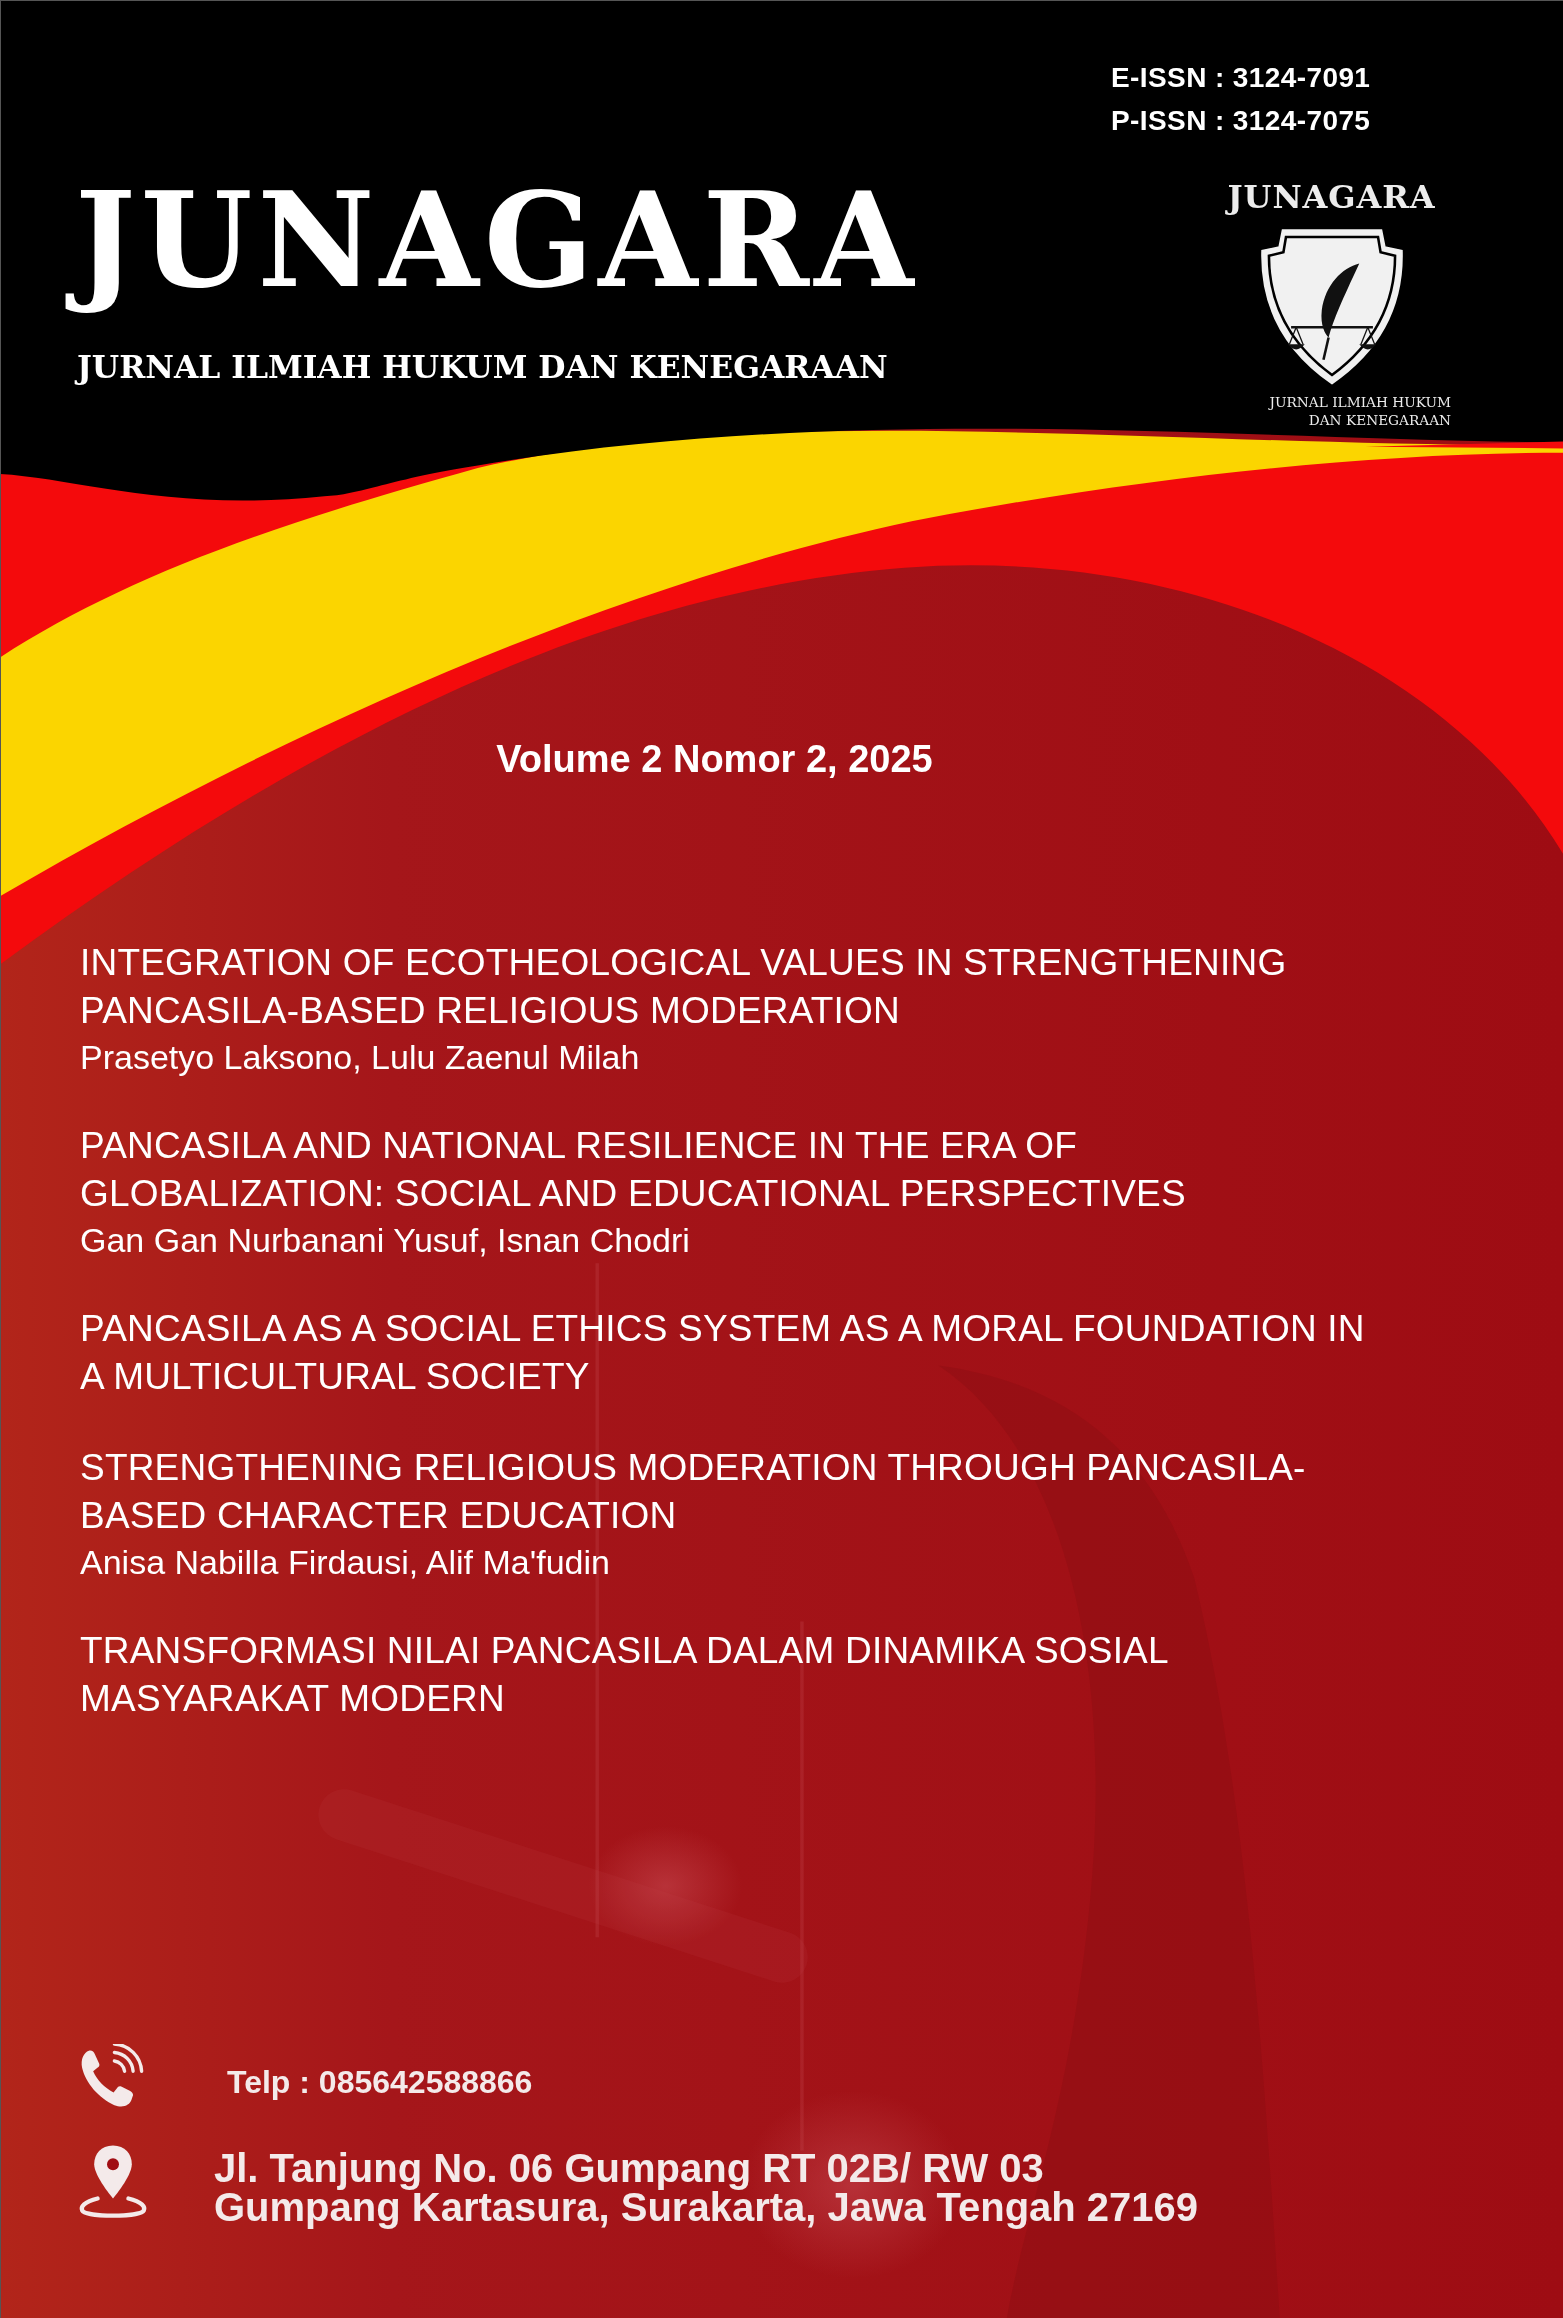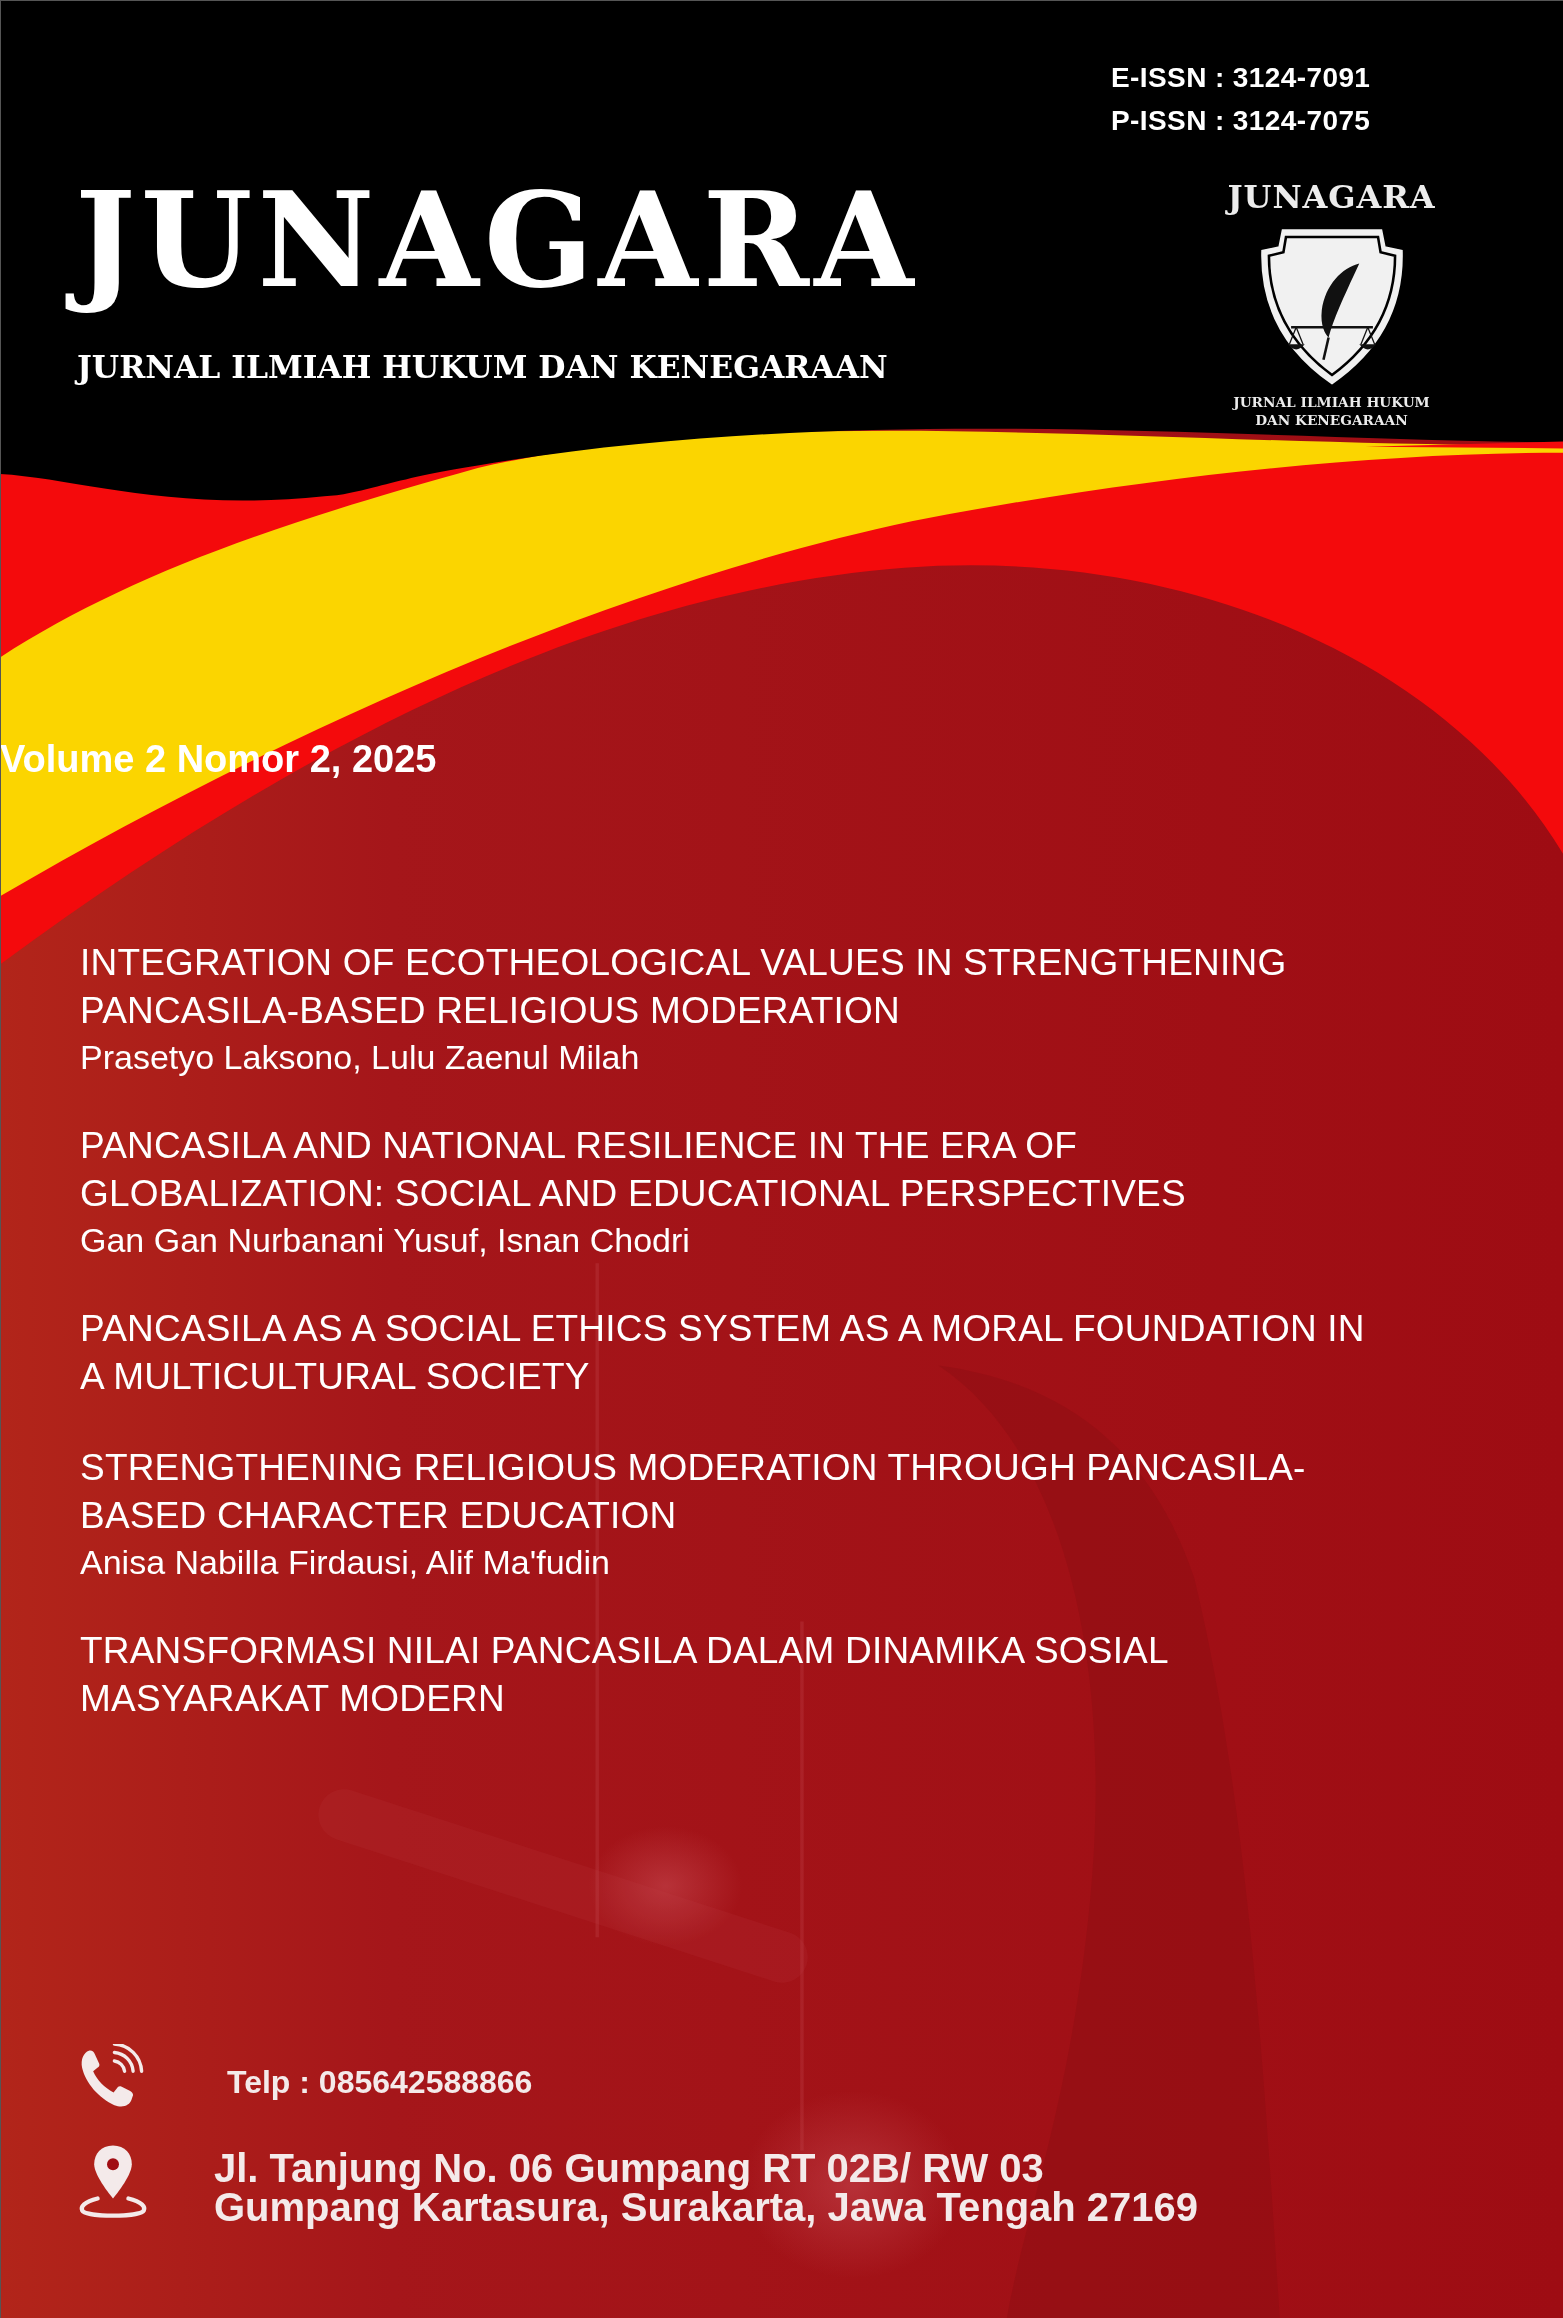--- a/index.html
+++ b/index.html
@@ -10,23 +10,23 @@
 
     .issn { position: absolute; left: 1111px; top: 56px; color: #fff; font-weight: 700; font-size: 28px; line-height: 43px; letter-spacing: 0.4px; }
     .issn div { white-space: nowrap; }
 
     .masthead { position: absolute; left: 75px; top: 171px; color: #fff; font-family: "DejaVu Serif", serif; font-weight: 700; font-size: 128px; line-height: 137px; letter-spacing: 5.1px; transform: scaleY(1.02); transform-origin: left top; white-space: nowrap; }
     .subtitle { position: absolute; left: 77px; top: 348px; color: #fff; font-family: "DejaVu Serif", serif; font-weight: 700; font-size: 32px; line-height: 38px; white-space: nowrap; transform: scaleX(0.98); transform-origin: left top; }
 
     .logo { position: absolute; left: 1212px; top: 178px; width: 239px; text-align: center; color: #ececec; }
     .logo-name { font-family: "DejaVu Serif", serif; font-weight: 700; font-size: 32px; line-height: 38px; letter-spacing: 0.9px; }
     .logo-shield { display: block; margin: 8.5px auto 0; }
-    .logo-tag { font-family: "DejaVu Serif", serif; font-weight: 700; font-size: 13.7px; line-height: 18px; margin-top: 6.8px; }
+    .logo-tag { font-family: "DejaVu Serif", serif; font-weight: 400; font-size: 13.7px; line-height: 18px; margin-top: 6.8px; text-align: right; }
 
-    .volume { position: absolute; left: 0; width: 1395px; top: 736px; color: #fff; font-weight: 700; font-size: 38px; line-height: 46px; }
+    .volume { position: absolute; left: 0; width: 1395px; top: 736px; text-align: center; color: #fff; font-weight: 700; font-size: 38px; line-height: 46px; padding-left: 17px; }
 
     .articles { position: absolute; left: 80px; top: 939px; width: 1434px; color: #fff; }
     .article { margin-bottom: 43px; }
     .article-title { font-weight: 400; font-size: 37px; line-height: 48px; letter-spacing: 0.2px; }
     .article-authors { font-size: 34px; line-height: 44px; }
 
     .contact { position: absolute; left: 77px; color: #f4eaea; }
     .contact-phone { top: 2044px; }
     .contact-address { top: 2142px; }
     .contact-icon { position: absolute; left: 0; top: 0; }

